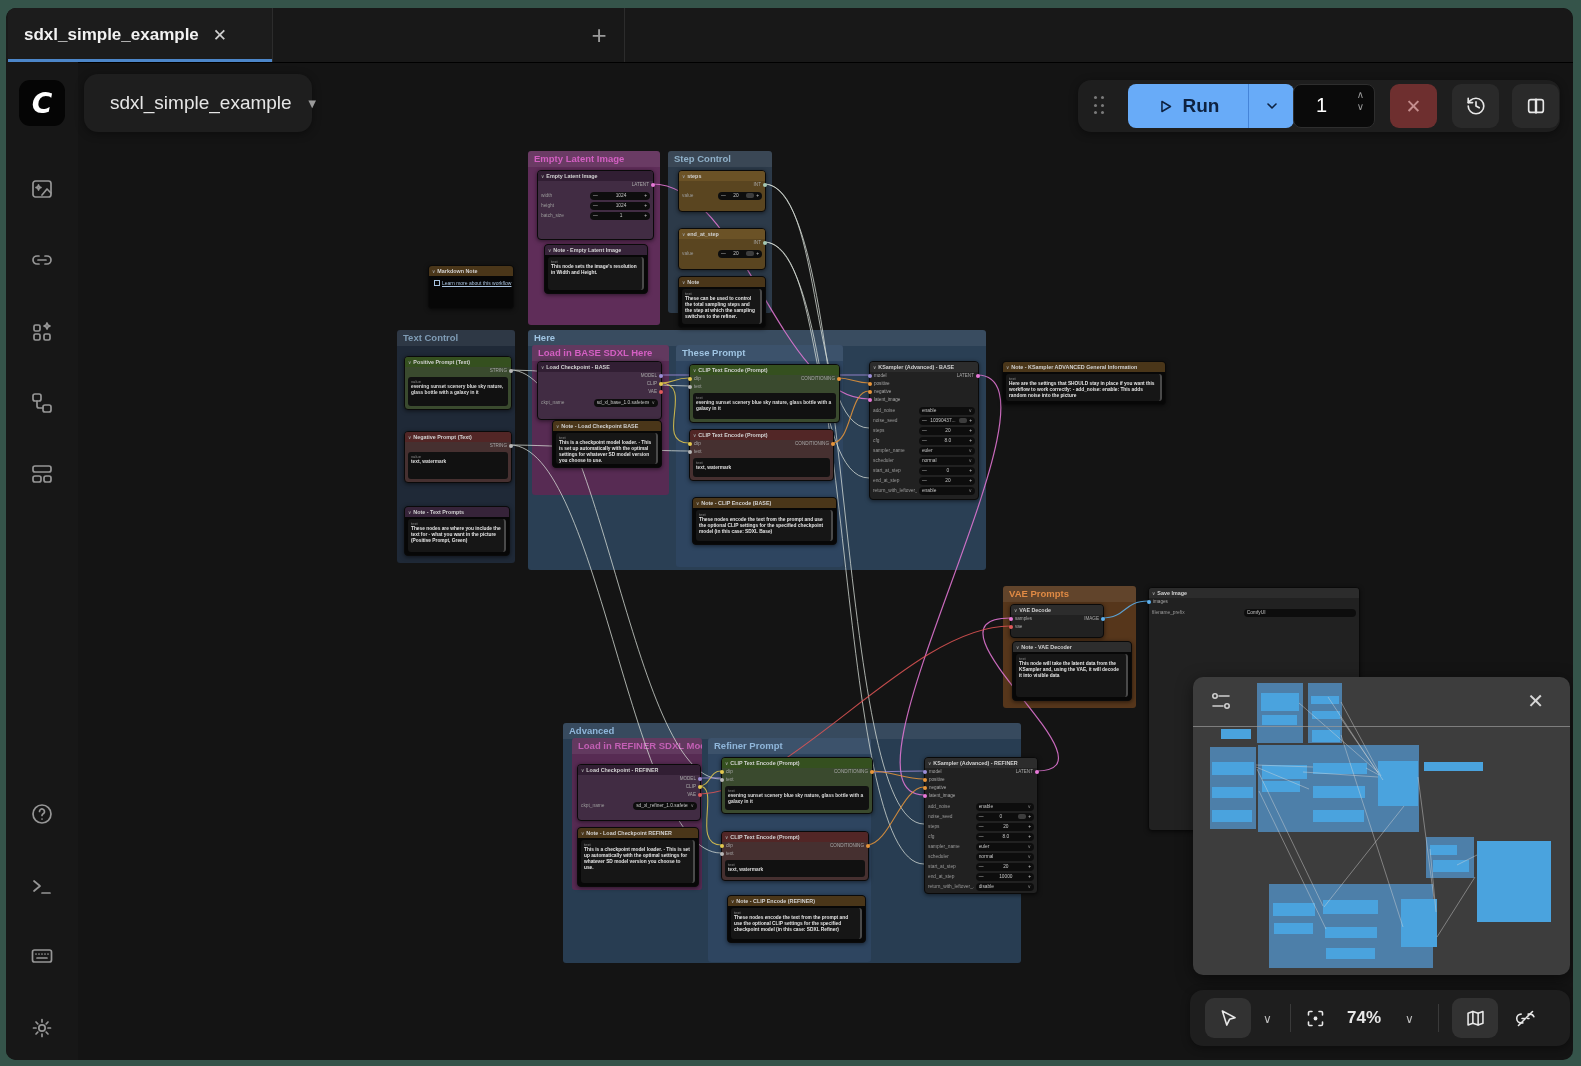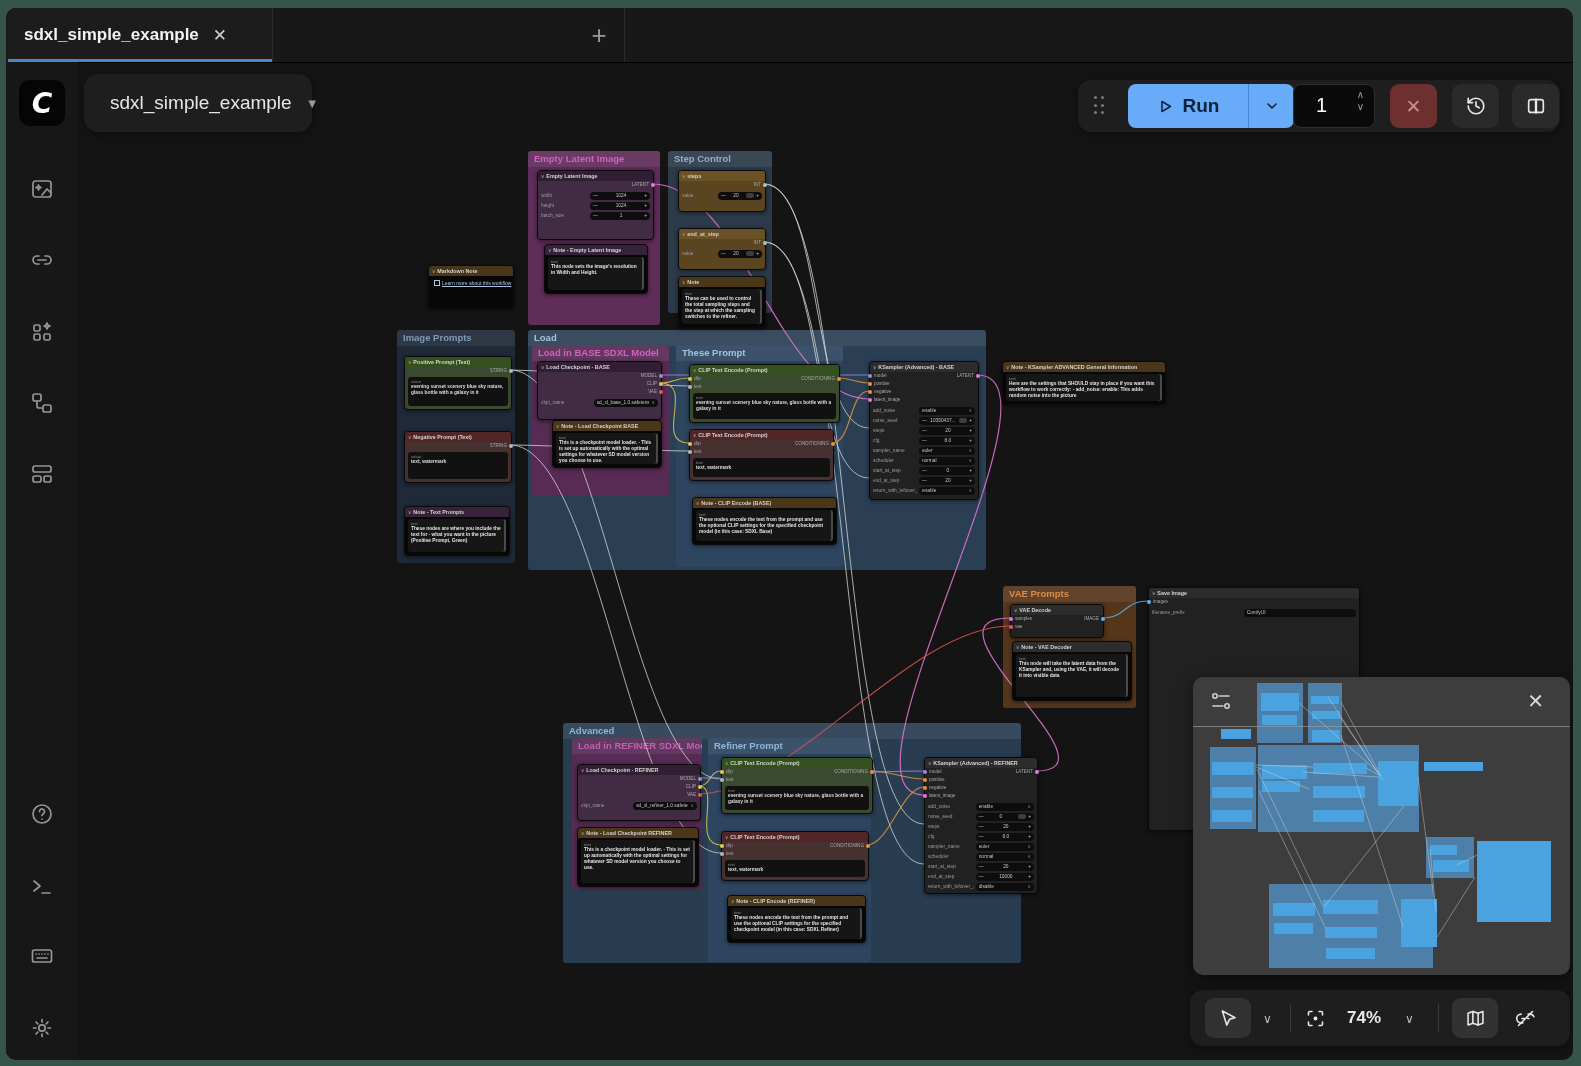--- a/index.html
+++ b/index.html
@@ -178,27 +178,27 @@
     </div>
 
     <div id="groups-layer">
         <div class="group" style="left: 528px; top: 151px; width: 132px; height: 174px; background: rgb(95, 45, 89);">
           <div class="group-title" style="color: rgb(211, 95, 194);">Empty Latent Image</div>
         </div>
         <div class="group" style="left: 668px; top: 151px; width: 104px; height: 162px; background: rgb(44, 58, 73);">
           <div class="group-title" style="color: rgb(143, 176, 200);">Step Control</div>
         </div>
         <div class="group" style="left: 397px; top: 330px; width: 118px; height: 233px; background: rgb(31, 41, 55);">
-          <div class="group-title" style="color: rgb(127, 156, 181);">Image Prompts</div>
+          <div class="group-title" style="color: rgb(127, 156, 181);">Text Control</div>
         </div>
         <div class="group" style="left: 528px; top: 330px; width: 458px; height: 240px; background: rgb(42, 63, 84);">
-          <div class="group-title" style="color: rgb(159, 196, 226);">Load</div>
+          <div class="group-title" style="color: rgb(159, 196, 226);">Here</div>
         </div>
         <div class="group" style="left: 532px; top: 345px; width: 137px; height: 150px; background: rgb(87, 43, 83);">
-          <div class="group-title" style="color: rgb(211, 95, 194);">Load in BASE SDXL Model</div>
+          <div class="group-title" style="color: rgb(211, 95, 194);">Load in BASE SDXL Here</div>
         </div>
         <div class="group" style="left: 676px; top: 345px; width: 167px; height: 222px; background: rgb(46, 69, 96);">
           <div class="group-title" style="color: rgb(159, 196, 226);">These Prompt</div>
         </div>
         <div class="group" style="left: 1003px; top: 586px; width: 133px; height: 122px; background: rgb(86, 54, 27);">
           <div class="group-title" style="color: rgb(224, 138, 68);">VAE Prompts</div>
         </div>
         <div class="group" style="left: 563px; top: 723px; width: 458px; height: 240px; background: rgb(40, 61, 82);">
           <div class="group-title" style="color: rgb(143, 182, 218);">Advanced</div>
         </div>

